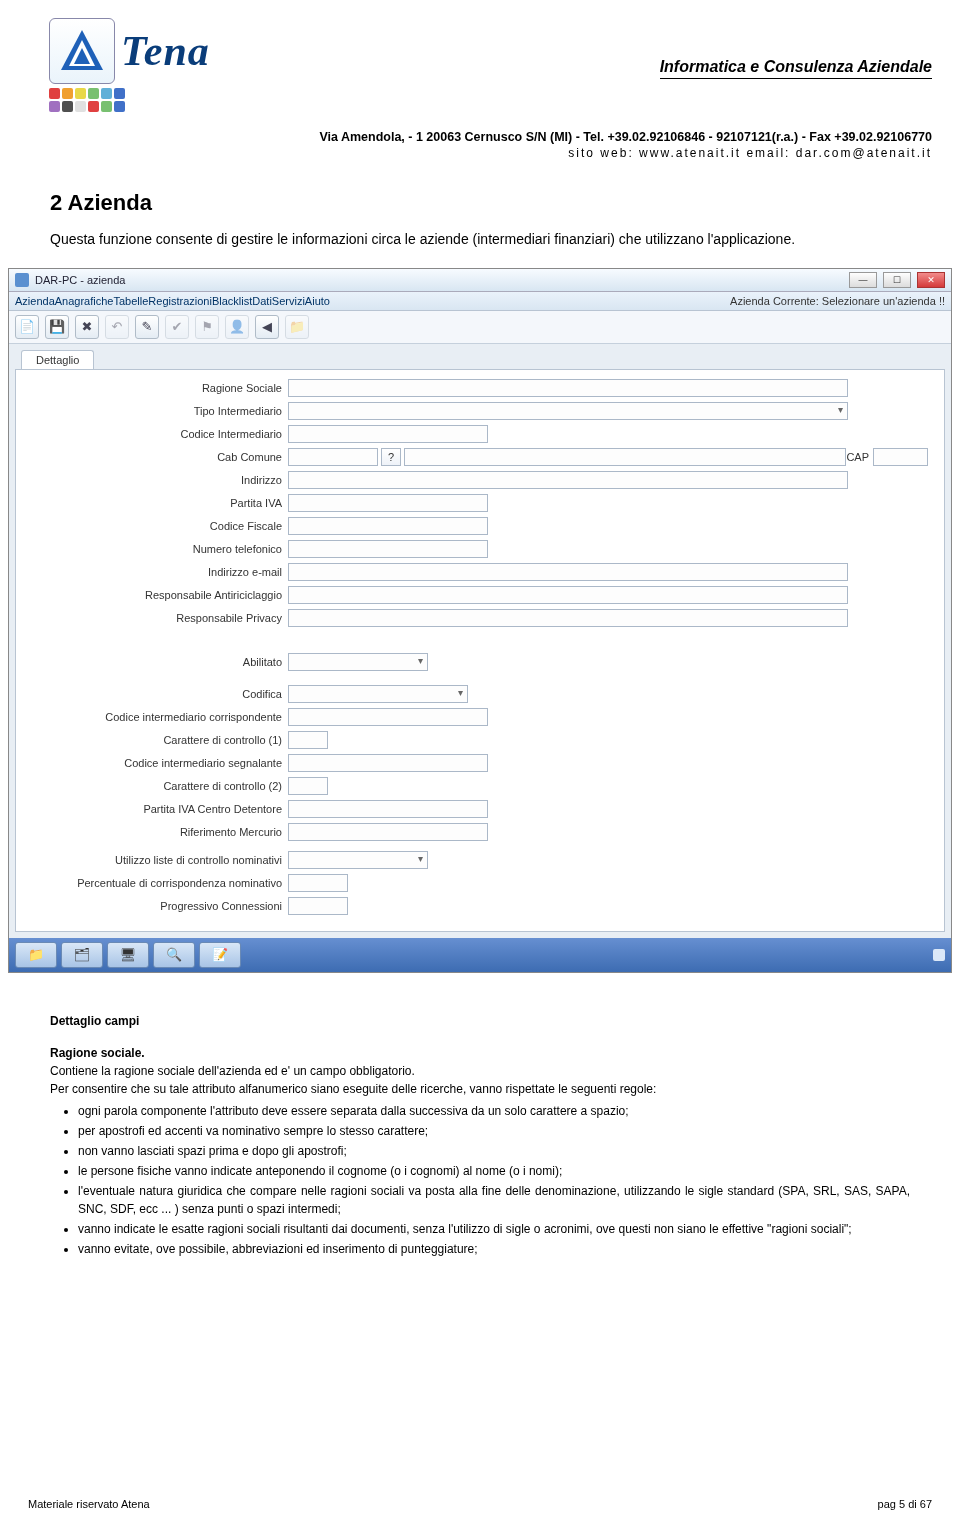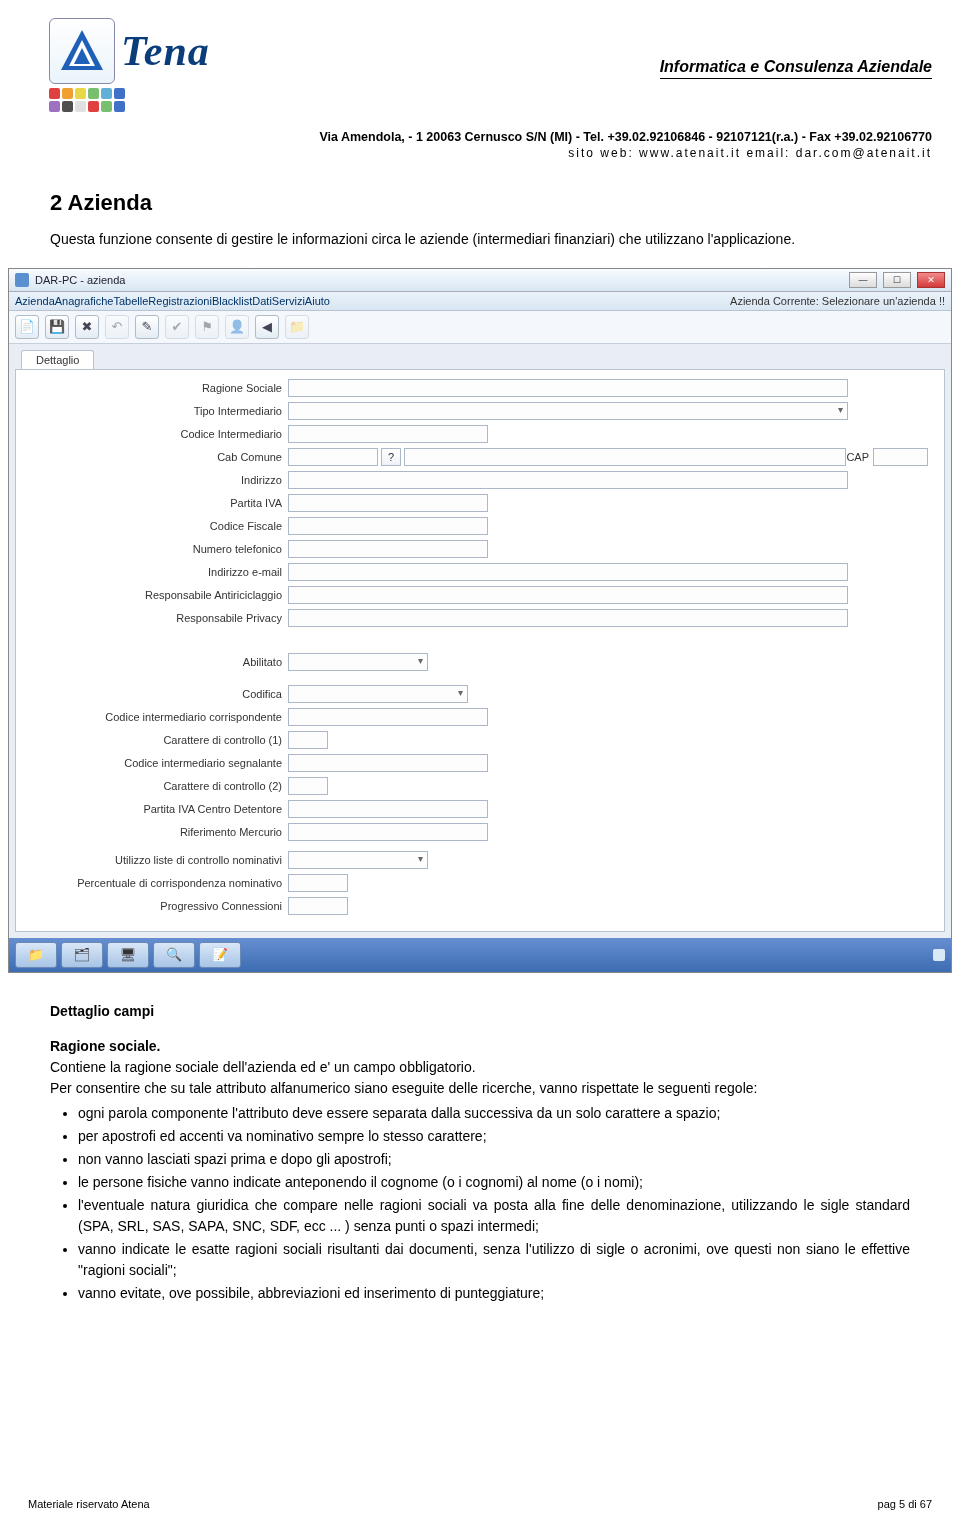--- a/index.html
+++ b/index.html
@@ -56,21 +56,21 @@
   .fsel.sm { width: 140px; }
   .qbtn { width: 20px; height: 18px; border: 1px solid #abb8c8; background: linear-gradient(#fff,#eef2f8); margin-left: 3px; font-size: 11px; text-align: center; line-height: 16px; }
   .capwrap { display: flex; align-items: center; margin-left: auto; gap: 4px; padding-right: 6px; }
   .caplabel { font-size: 11px; }
   .taskbar { background: linear-gradient(#668fd1,#3d6cb2); height: 34px; display: flex; align-items: center; padding: 0 6px; gap: 4px; }
   .tskbtn { width: 42px; height: 26px; background: linear-gradient(#d9e7f7,#a8c4e6); border: 1px solid #6a8ab5; border-radius: 3px; display: flex; align-items: center; justify-content: center; font-size: 13px; }
   .tskspacer { flex: 1; }
   .tsktray { width: 12px; height: 12px; background: #dbe8f8; border-radius: 2px; }
 
   
-  .body-text { padding: 18px 50px 0 50px; font-size: 14px; line-height: 1.5; text-align: justify; }
+  .body-text { padding: 29px 50px 0 50px; font-size: 12px; line-height: 1.5; text-align: justify; }
   .body-text .bh { font-weight: bold; margin-top: 10px; }
   .body-text ul { list-style: disc; padding-left: 28px; margin-top: 4px; }
   .body-text li { margin-bottom: 2px; }
 
   
   .pfoot { position: absolute; bottom: 18px; left: 28px; right: 28px; display: flex; justify-content: space-between; font-size: 11px; text-align: center; }
 </style>
 </head>
 <body>
 

